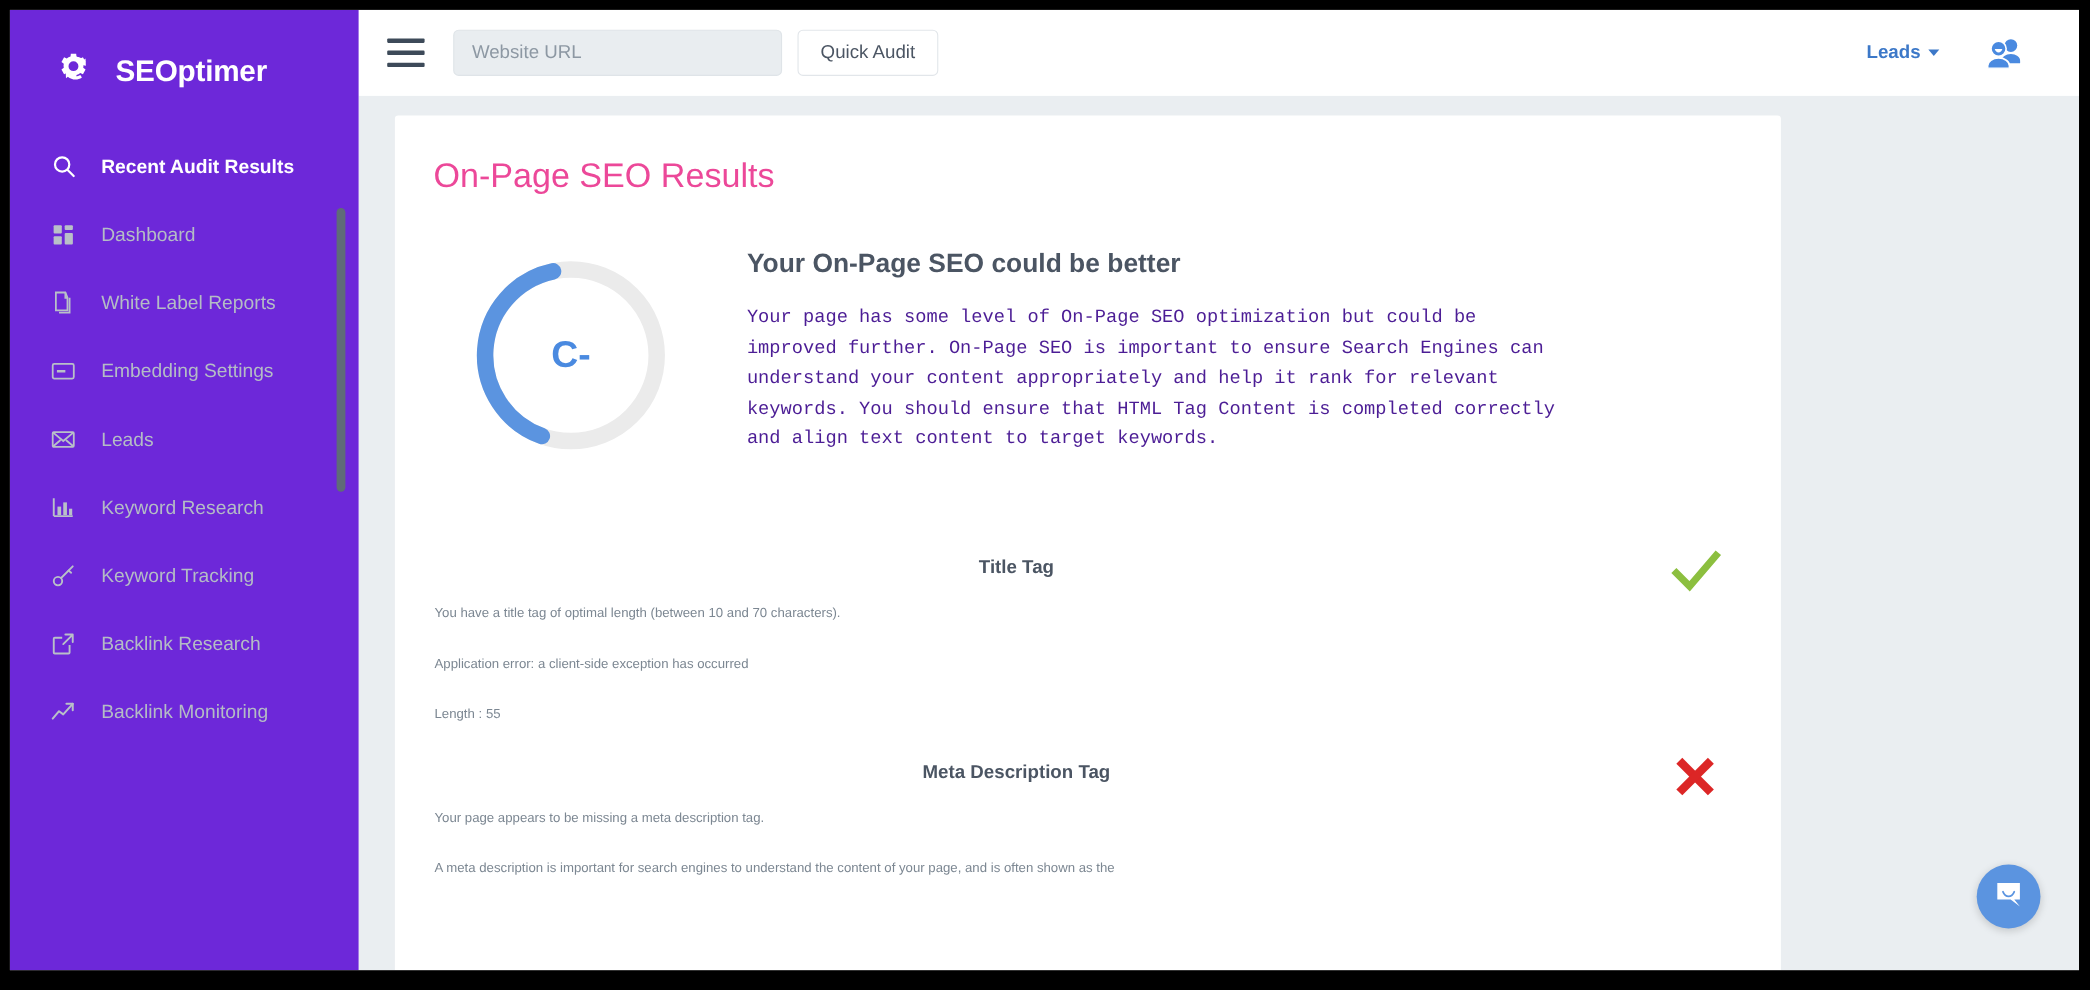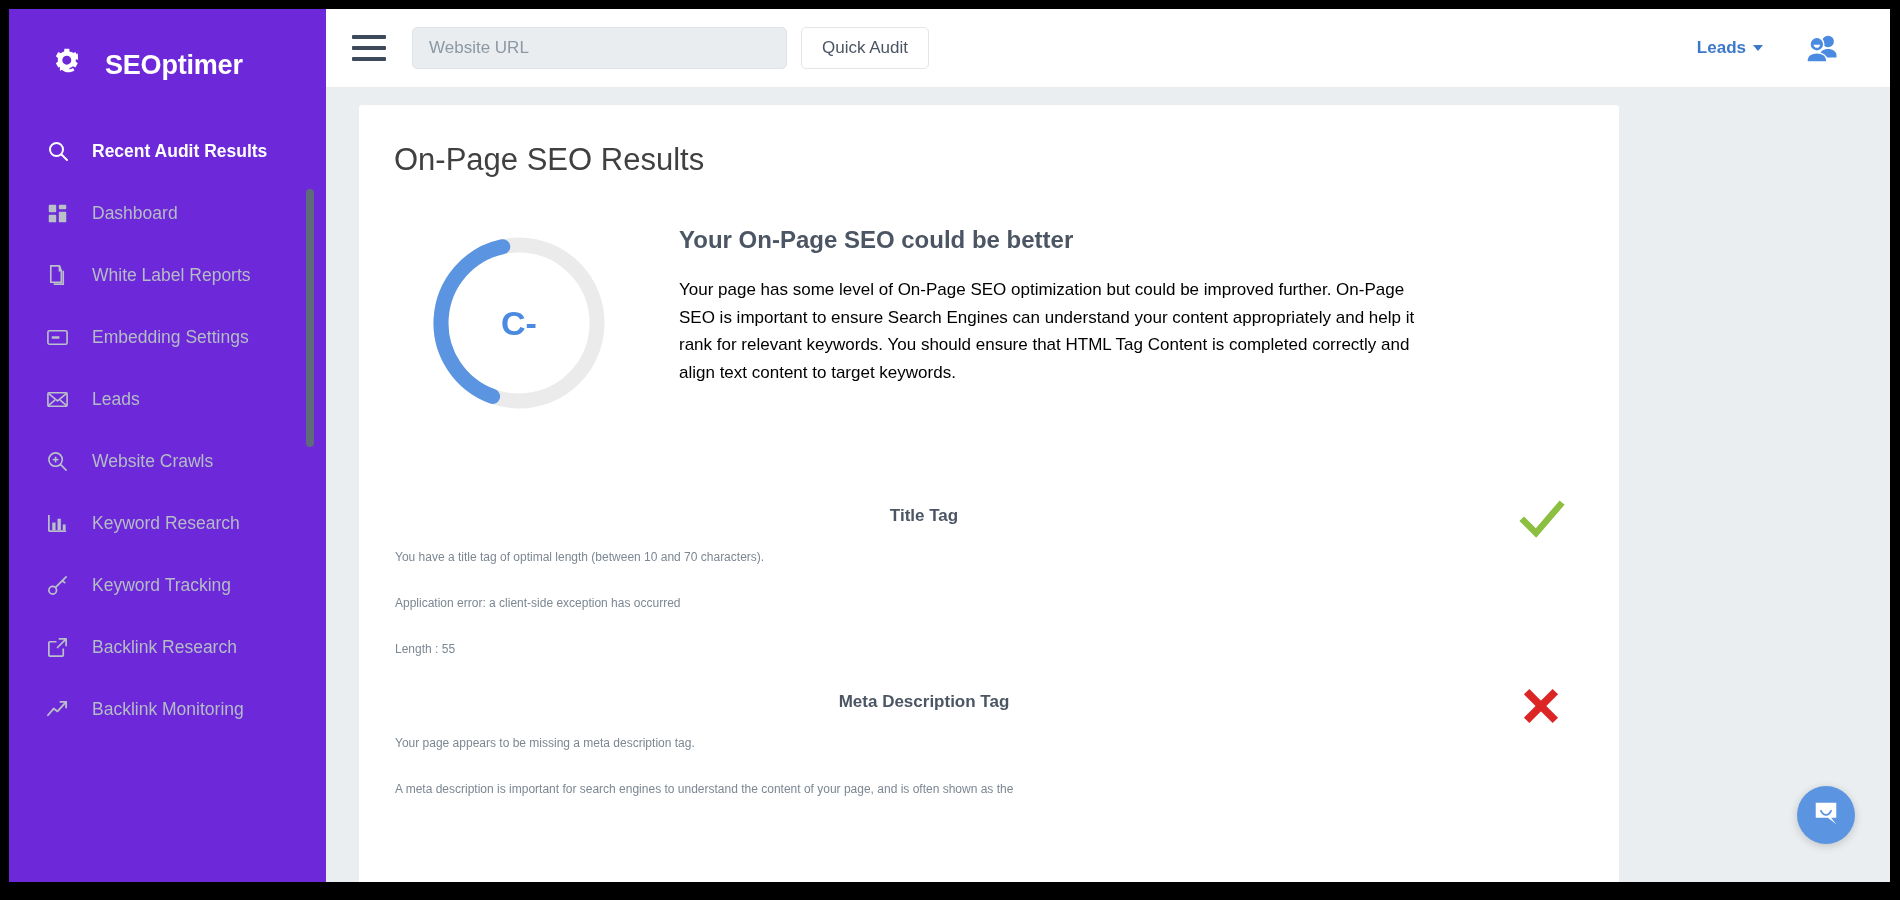--- a/index.html
+++ b/index.html
@@ -92,21 +92,21 @@
   }
   .hamburger {
     margin-left: 26px;
     width: 34px; height: 26px;
     display: flex; flex-direction: column; justify-content: space-between;
     cursor: pointer;
   }
   .hamburger span { display:block; width: 34px; height: 4px; background: #3d4a59; border-radius: 1px; }
   .url-input {
     margin-left: 26px;
-    width: 375px; height: 42px;
+    width: 299px; height: 42px;
     background: #e9edf0;
     border: 1px solid #dfe4e8;
     border-radius: 5px;
     font-size: 17px;
     color: #8d98a3;
     padding: 0 16px;
     font-family: "Liberation Sans", sans-serif;
     outline: none;
   }
   .url-input::placeholder { color: #8d98a3; }
@@ -155,21 +155,21 @@
   .card {
     position: absolute;
     left: 33px; top: 18px;
     width: 1260px;
     min-height: 800px;
     background: #ffffff;
     border-radius: 3px;
   }
   .card-title {
     font-size: 31px;
-    color: #404040;
+    color: #ec4899;
     padding: 37px 0 0 35px;
     font-weight: 400;
   }
   .summary {
     display: flex;
     padding: 48px 0 0 0;
   }
   .gauge-col {
     width: 320px;
     display: flex; justify-content: center; align-items: flex-start;
@@ -187,22 +187,23 @@
   .summary-col { flex: 1; }
   .summary-head {
     font-size: 24px;
     font-weight: 700;
     color: #4b5563;
     margin-bottom: 22px;
   }
   .summary-body {
     font-size: 17px;
     line-height: 1.62;
-    color: #000000;
+    color: #4c1d95;
     max-width: 752px;
+    font-family: Liberation Mono, monospace;
   }
 
   .checks { padding: 92px 46px 0 36px; }
   .check-row {
     position: relative;
     padding-right: 120px;
   }
   .check-title {
     font-size: 17px;
     font-weight: 700;
@@ -305,31 +306,20 @@
         <span class="nav-icon">
           <svg viewBox="0 0 24 24" width="23" height="23" fill="none" stroke="currentColor" stroke-width="1.7">
               <rect x="2" y="5" width="20" height="14" rx="1"></rect>
               <path d="M2.5 5.5l9.5 8 9.5-8"></path>
               <path d="M2.5 18.5l7-6M21.5 18.5l-7-6"></path>
             </svg>
         </span>
         <span class="nav-label">Leads</span>
       </div>
 
-      <div class="nav-item">
-        <span class="nav-icon">
-          <svg viewBox="0 0 24 24" width="23" height="23" fill="none" stroke="currentColor" stroke-width="1.7">
-              <circle cx="10" cy="10" r="7"></circle>
-              <line x1="10" y1="7" x2="10" y2="13"></line>
-              <line x1="7" y1="10" x2="13" y2="10"></line>
-              <line x1="15" y1="15" x2="21" y2="21" stroke-linecap="round"></line>
-            </svg>
-        </span>
-        <span class="nav-label">Website Crawls</span>
-      </div>
 
       <div class="nav-item">
         <span class="nav-icon">
           <svg viewBox="0 0 24 24" width="23" height="23" fill="none" stroke="currentColor" stroke-width="1.8">
               <line x1="3" y1="3" x2="3" y2="20"></line>
               <line x1="3" y1="20" x2="21" y2="20"></line>
               <rect x="6.5" y="11" width="3.5" height="8" fill="currentColor" stroke="none"></rect>
               <rect x="12" y="7" width="3.5" height="12" fill="currentColor" stroke="none"></rect>
               <rect x="17.5" y="13" width="3" height="6" fill="currentColor" stroke="none"></rect>
             </svg>

